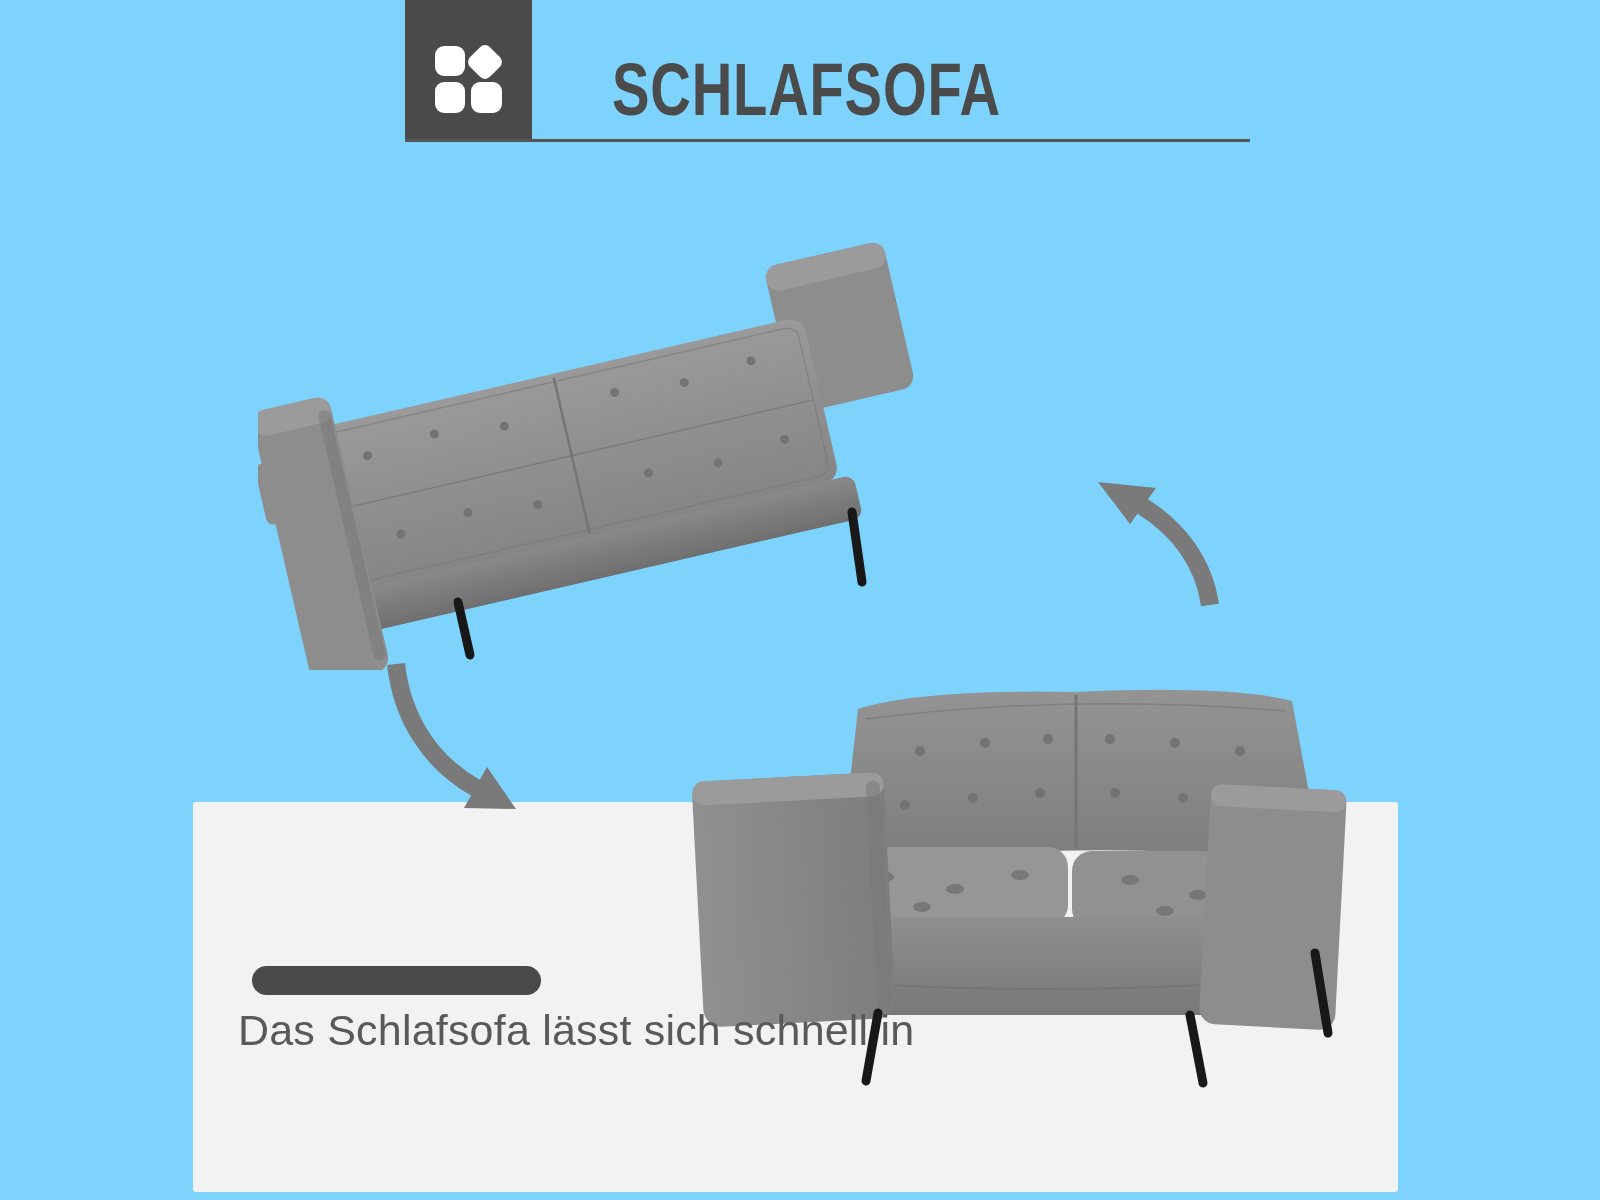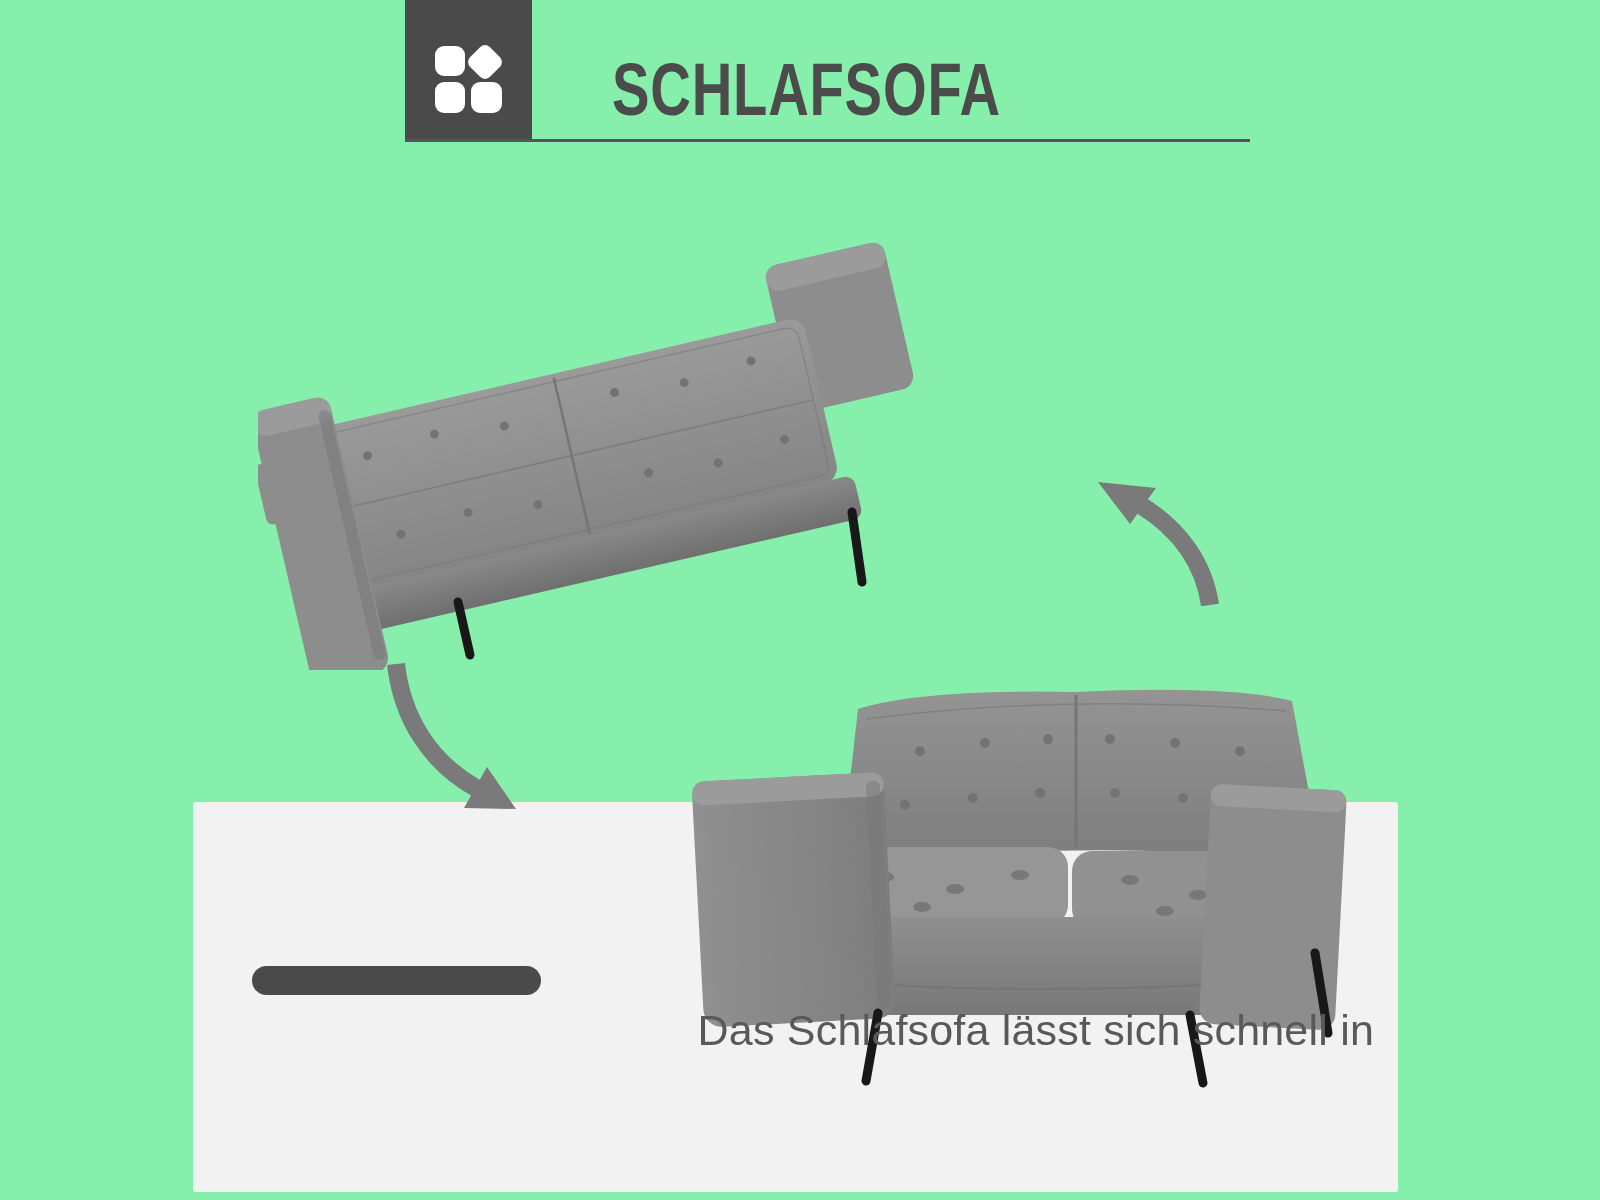--- a/index.html
+++ b/index.html
@@ -3,21 +3,21 @@
 <meta charset="utf-8">
 <style>
   :root{
     --accent-dark:#4a4a4a; --title-gray:#4b4b4b; --rule-gray:#545454;
     --text-gray:#595959; --panel-gray:#f2f2f2; --arrow-gray:#7a7a7a;
     --sofa-gray:#8d8d8d; --sofa-gray-dark:#787878; --sofa-gray-light:#9b9b9b;
     --leg-black:#181818; --bar-gray:#4a4a4a;
   }
   *{margin:0;padding:0;box-sizing:border-box;}
   body{background:#ffffff;font-family:"Liberation Sans", sans-serif;}
-  .stage{position:relative;width:1600px;height:1200px;background:#86efac;overflow:hidden;}
+  .stage{position:relative;width:1600px;height:1200px;background:#7dd3fc;overflow:hidden;}
 
   
   .logo-block{position:absolute;left:405px;top:0;width:127px;height:140px;background:var(--accent-dark);}
   .logo-block svg{position:absolute;left:0;top:0;}
   .page-title{position:absolute;left:612px;top:52px;font-size:74px;line-height:76px;
     font-weight:bold;color:var(--title-gray);letter-spacing:1px;white-space:nowrap;
     transform:scaleX(0.76);transform-origin:left center;}
   .title-underline{position:absolute;left:405px;top:139px;width:845px;height:3px;background:var(--rule-gray);}
 
   
@@ -35,22 +35,22 @@
   .sofa-dark{fill:var(--sofa-gray-dark);}
   .seam{stroke:#757575;fill:none;}
   .tuft{fill:#737373;}
   .leg{stroke:var(--leg-black);stroke-width:9;stroke-linecap:round;}
   .arrow-fill{fill:var(--arrow-gray);}
   .arrow-stroke{stroke:var(--arrow-gray);fill:none;}
 
   
   .highlight-bar{position:absolute;left:252px;top:966px;width:289px;height:29px;
     border-radius:15px;background:var(--bar-gray);}
-  .description{position:absolute;left:254px;top:1002px;width:1120px;
-    font-size:43px;line-height:57px;color:var(--text-gray);letter-spacing:0.2px;text-align:right;}
+  .description{position:absolute;left:238px;top:1002px;width:1120px;
+    font-size:43px;line-height:57px;color:var(--text-gray);letter-spacing:0.2px;}
   .description span{display:block;white-space:nowrap;}
 </style>
 </head>
 <body>
 
 <div class="stage">
 
   <div class="logo-block">
     <svg width="127" height="140" viewBox="0 0 127 140">
       <rect x="30" y="46" width="30" height="30" rx="9" fill="#ffffff"></rect>

